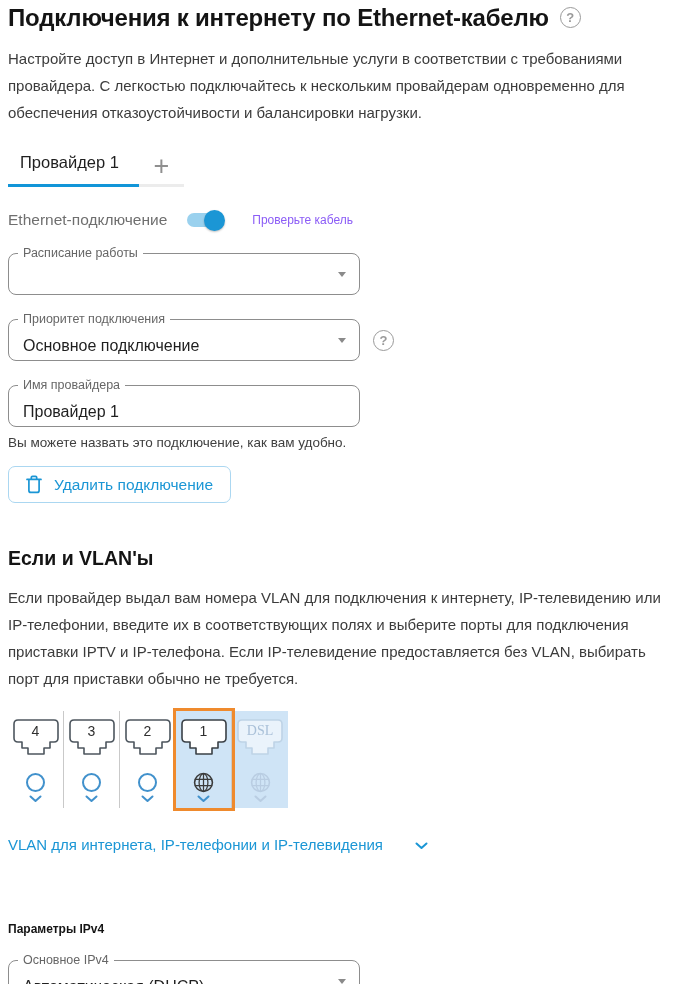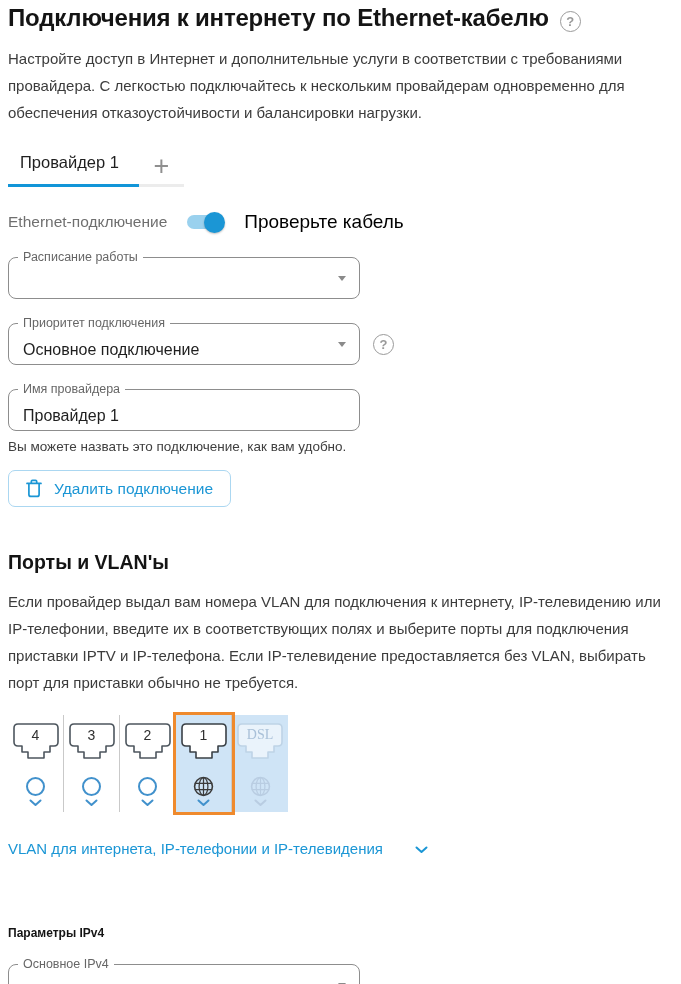--- a/index.html
+++ b/index.html
@@ -5,21 +5,21 @@
   * { box-sizing: border-box; margin: 0; padding: 0; }
   html, body { background: #ffffff; }
   body {
     width: 681px; height: 984px; overflow: hidden;
     font-family: "Liberation Sans", "DejaVu Sans", sans-serif;
     color: #3c3c3c;
   }
   .page { padding: 4px 8px 0 8px; }
 
   
-  .title-row { display: flex; align-items: flex-end; gap: 11px; }
+  .title-row { display: flex; align-items: flex-start; gap: 11px; }
   h1 { font-size: 24px; font-weight: 700; color: #141414; letter-spacing: -0.2px; }
   .help-icon {
     width: 21px; height: 21px; border: 1.6px solid #9a9a9a; border-radius: 50%;
     color: #9a9a9a; font-size: 13px; font-weight: 700;
     display: inline-flex; align-items: center; justify-content: center;
     flex: 0 0 auto; cursor: pointer; margin-top: 3px;
   }
   .intro { margin-top: 13px; font-size: 15px; line-height: 27px; max-width: 672px; color: #3c3c3c; }
 
   
@@ -36,21 +36,21 @@
 
   
   .toggle-row { display: flex; align-items: center; margin-top: 24px; }
   .toggle-label { font-size: 15.5px; color: #6f6f6f; }
   .toggle { position: relative; width: 35px; height: 14px; border-radius: 7px;
     background: #9ad1ee; margin-left: 20px; cursor: pointer; flex: 0 0 auto; }
   .toggle .knob {
     position: absolute; right: -3px; top: -3.5px; width: 21px; height: 21px;
     border-radius: 50%; background: #1b96d5; box-shadow: 0 1px 2px rgba(0,0,0,.25);
   }
-  .warning { margin-left: 22px; font-size: 19px; color: #000000; }
+  .warning { margin-left: 30px; font-size: 12px; color: #8b5cf6; }
 
   
   .field-row { display: flex; align-items: center; }
   .field {
     position: relative; width: 352px; height: 42px;
     border: 1px solid #8d8d8d; border-radius: 8px; background: #fff;
     display: flex; align-items: center; padding: 12px 34px 0 14px;
   }
   .field.m-top { margin-top: 24px; }
   .flabel {
@@ -176,21 +176,21 @@
       <svg width="16" height="19" viewBox="0 0 16 19" fill="none" stroke="#1b96d5" stroke-width="1.7" stroke-linecap="round">
         <path d="M1 4.4 H15"></path>
         <path d="M5.3 4.2 V2.6 a1.2 1.2 0 0 1 1.2 -1.2 h3 a1.2 1.2 0 0 1 1.2 1.2 V4.2"></path>
         <path d="M2.9 4.8 V15.4 a2 2 0 0 0 2 2 h6.2 a2 2 0 0 0 2 -2 V4.8"></path>
       </svg>
     </span>
     <span>Удалить подключение</span>
   </button>
 
   
-  <h2 class="section-h">Порты и VLAN'ы</h2>
+  <h2 class="section-h">Если и VLAN'ы</h2>
   <p class="section-desc">Если провайдер выдал вам номера VLAN для подключения к интернету, IP-телевидению или IP-телефонии, введите их в соответствующих полях и выберите порты для подключения приставки IPTV и IP-телефона. Если IP-телевидение предоставляется без VLAN, выбирать порт для приставки обычно не требуется.</p>
 
   <div class="ports-row">
 
     <div class="port-cell">
       <div class="jack">
         <svg width="46" height="40" viewBox="0 0 46 38" fill="#ffffff" stroke="currentColor" stroke-width="1.6" stroke-linejoin="round">
           <path d="M5 1 H41 Q45 1 45 5 V19 Q45 23 41 23 H37 V29 H31 V35 H15 V29 H9 V23 H5 Q1 23 1 19 V5 Q1 1 5 1 Z"></path>
         </svg>
         <span class="port-num">4</span>

